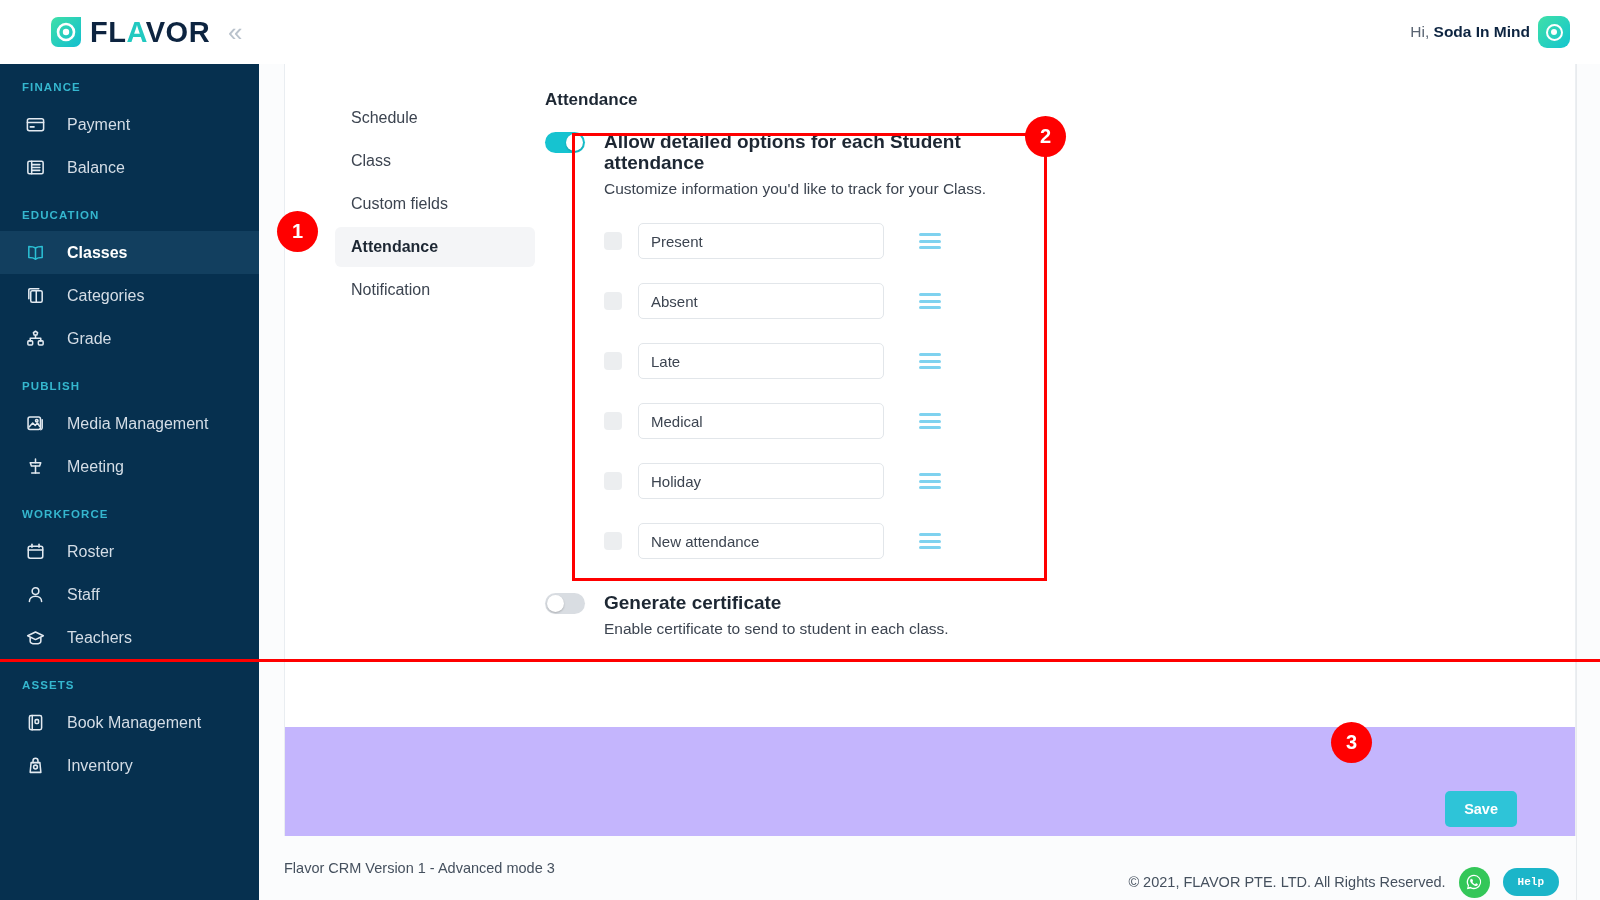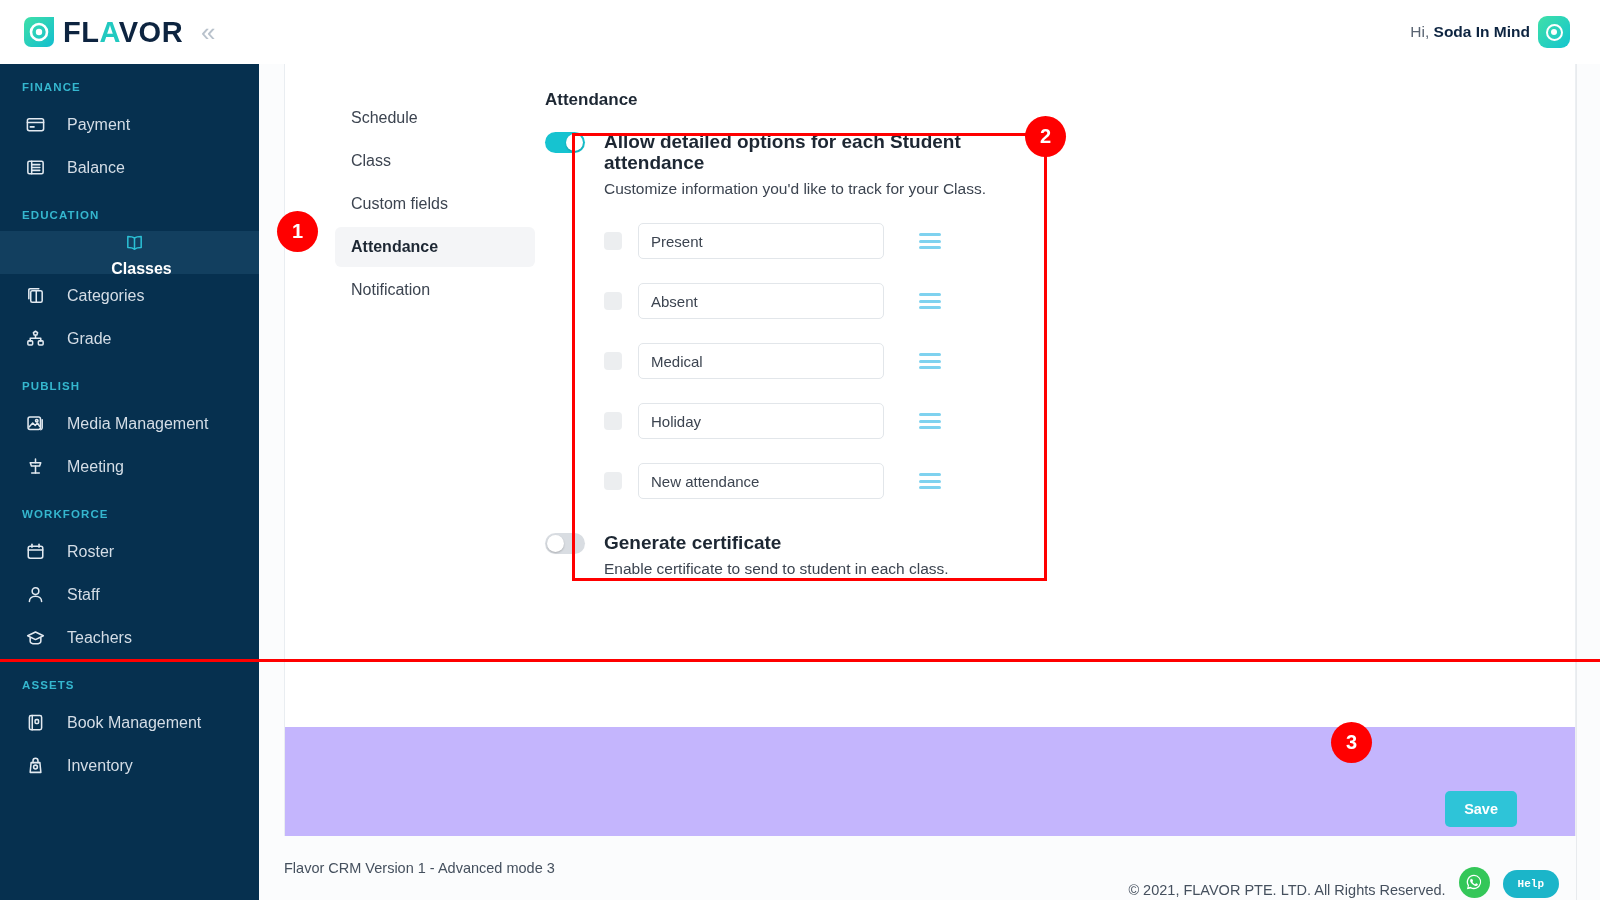--- a/index.html
+++ b/index.html
@@ -11,21 +11,21 @@
   }
 
   #app { position: relative; width: 1600px; height: 900px; }
 
   
   .topbar {
     position: absolute; top: 0; left: 0; width: 1600px; height: 64px;
     background: #ffffff; display: flex; align-items: center;
     z-index: 20;
   }
-  .brand { display: flex; align-items: center; padding-left: 24px; }
+  .brand { display: flex; align-items: center; padding-left: 51px; }
   .brand-mark { width: 30px; height: 30px; margin-right: 9px; }
   .brand-word {
     font-size: 29px; font-weight: bold; letter-spacing: .5px;
     color: #0d2440; line-height: 1;
   }
   .brand-word .tealA { color: #22c9c0; }
   .collapse-btn {
     margin-left: 18px; color: #b9c2cc; font-size: 26px; line-height: 1;
     cursor: pointer; user-select: none; font-weight: 400;
   }
@@ -54,21 +54,21 @@
   }
   .sb-section {
     font-size: 11.5px; letter-spacing: 1.1px; color: #35b7cf;
     font-weight: bold; padding: 20px 0 10px 22px; text-transform: uppercase;
   }
   .sb-section.first { padding-top: 17px; }
   .sb-item {
     display: flex; align-items: center; height: 43px;
     padding-left: 24px; color: #d4dde6; font-size: 16px; cursor: pointer; gap: 7px;
   }
-  .sb-item.active { background: #123f5f; color: #ffffff; font-weight: bold; flex-direction: column; }
+  .sb-item.active { background: #123f5f; color: #ffffff; font-weight: bold; }
   .sb-item.active .sb-ico svg { stroke: #2bbfd4; }
   .sb-ico {
     width: 22px; height: 22px; margin-right: 14px;
     display: flex; align-items: center; justify-content: center; flex: 0 0 22px;
   }
   .sb-ico svg { stroke: #e3eaf1; fill: none; stroke-width: 1.6; }
   .sb-label { white-space: nowrap; }
 
   
   .content {
@@ -168,21 +168,21 @@
     font-family: "Liberation Sans", sans-serif;
   }
 
   
   .footer {
     position: absolute; left: 0; top: 772px; width: 1341px; height: 64px;
     background: #fbfcfd; display: flex; align-items: center;
     padding: 0 41px 0 25px;
   }
   .footer-left { font-size: 14.5px; color: #45505e; }
-  .footer-right { margin-left: auto; display: flex; align-items: flex-end; gap: 13px; margin-top: 28px; }
+  .footer-right { margin-left: auto; display: flex; align-items: center; gap: 13px; margin-top: 28px; }
   .copyright { font-size: 14.5px; color: #45505e; }
   .wa-btn {
     width: 31px; height: 31px; border-radius: 50%; background: #34c759;
     display: flex; align-items: center; justify-content: center; cursor: pointer;
   }
   .help-btn {
     background: #1bb5c9; color: #ffffff; font-size: 11px; font-weight: bold;
     border-radius: 16px; padding: 8px 15px; cursor: pointer; border: none;
     font-family: Liberation Mono, monospace;
   }
@@ -410,20 +410,29 @@
                   <div class="att-check"></div>
                   <input class="att-input" type="text" value="Absent" style="">
                   <div class="att-drag">
                     <span></span>
                     <span></span>
                     <span></span>
                   </div>
                 </div>
                 <div class="att-row">
                   <div class="att-check"></div>
+                  <input class="att-input" type="text" value="Late" style="">
+                  <div class="att-drag">
+                    <span></span>
+                    <span></span>
+                    <span></span>
+                  </div>
+                </div>
+                <div class="att-row">
+                  <div class="att-check"></div>
                   <input class="att-input" type="text" value="Medical" style="">
                   <div class="att-drag">
                     <span></span>
                     <span></span>
                     <span></span>
                   </div>
                 </div>
                 <div class="att-row">
                   <div class="att-check"></div>
                   <input class="att-input" type="text" value="Holiday" style="">

